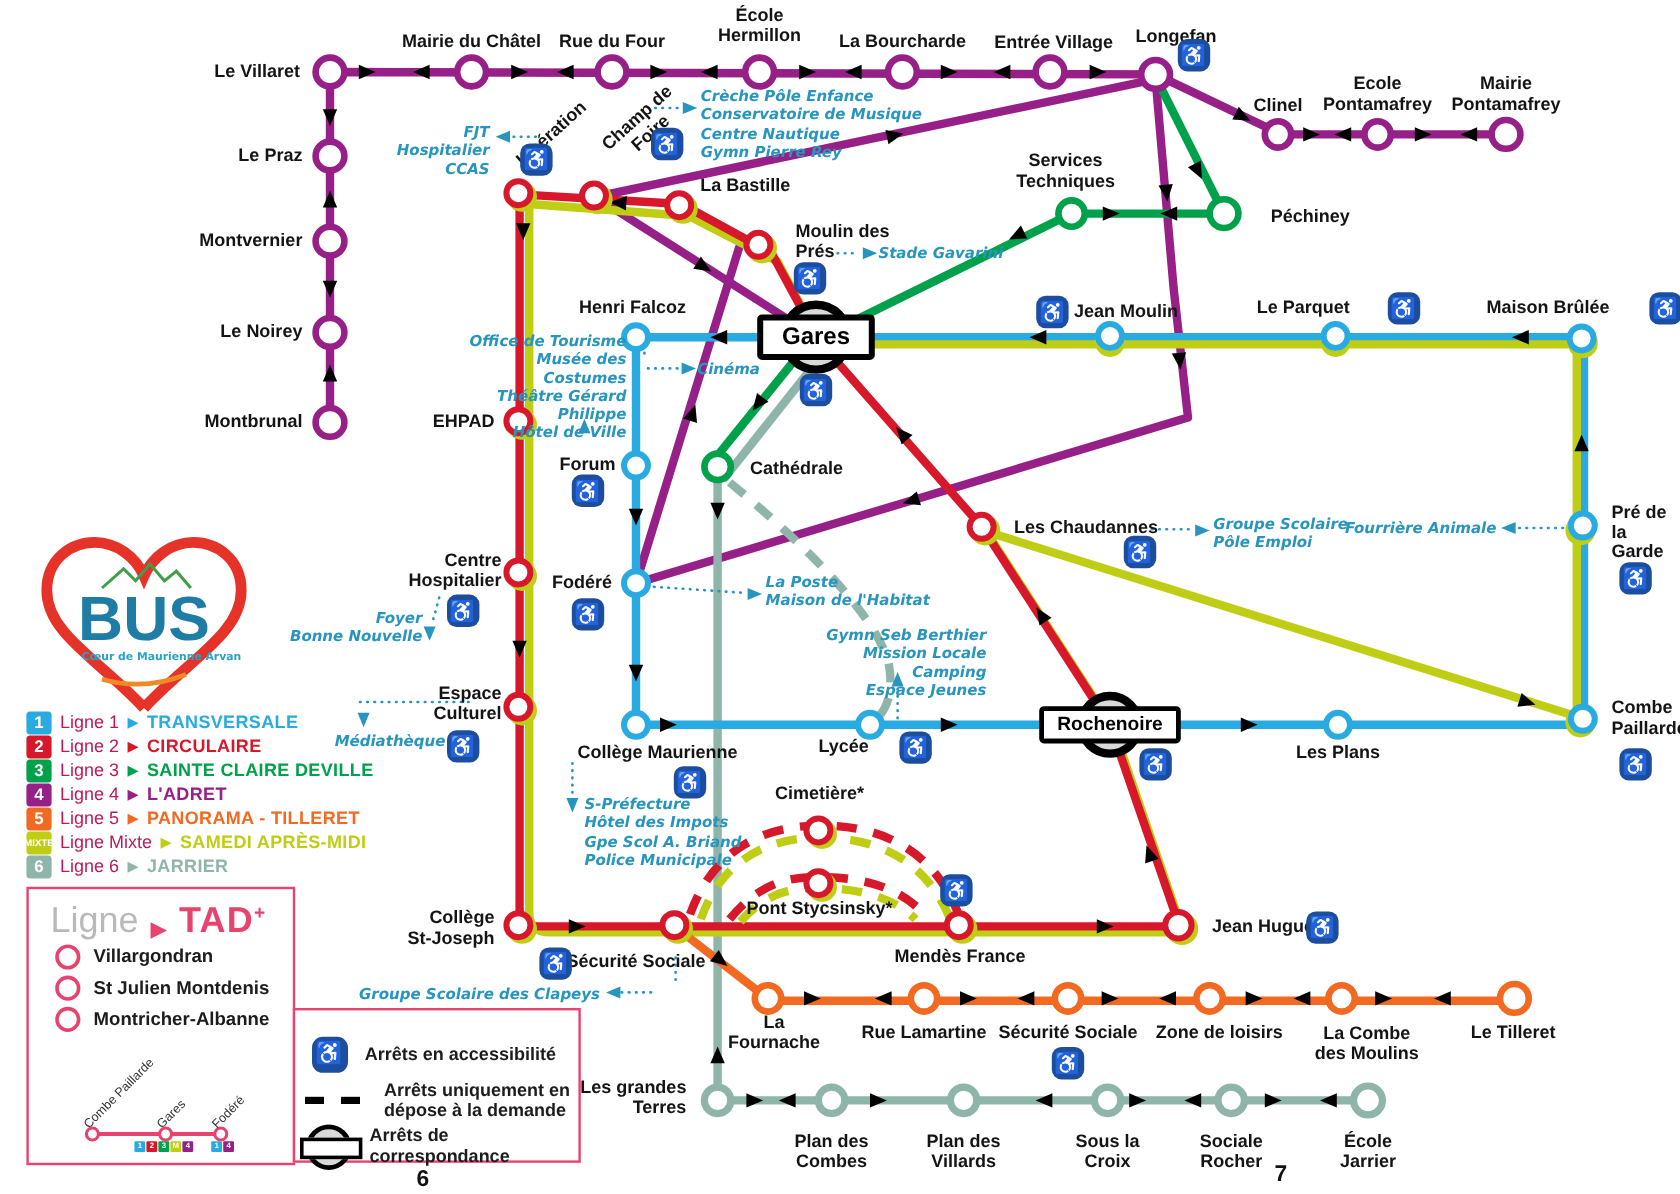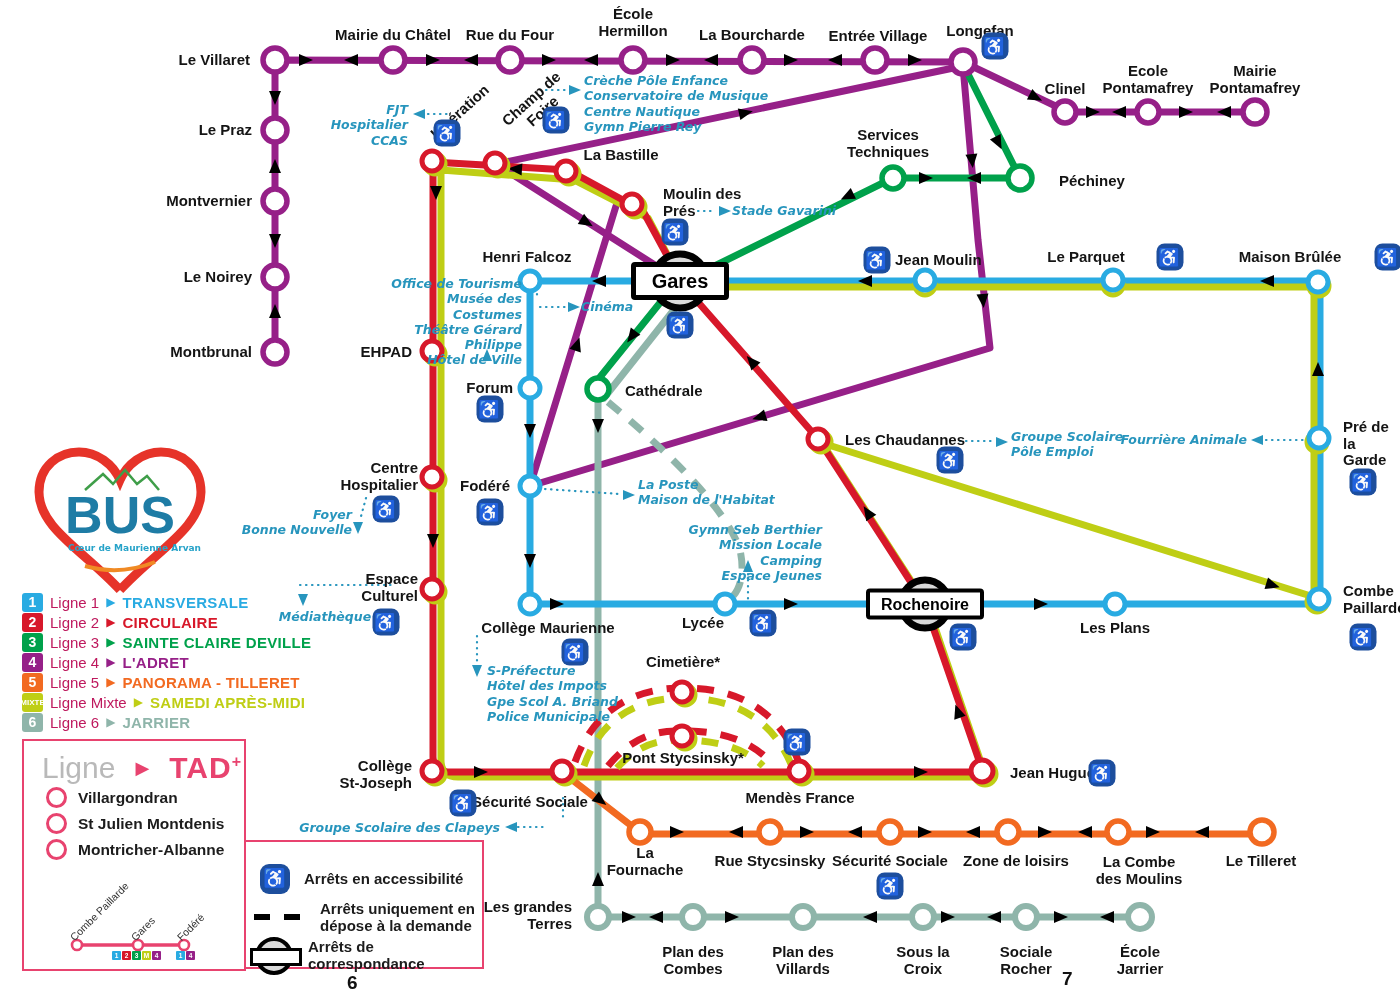--- a/index.html
+++ b/index.html
@@ -28,21 +28,21 @@
   .badge.sm{font-size:8px}
   .b1{background:var(--l1)}.b2{background:var(--l2)}.b3{background:var(--l3)}.b4{background:var(--l4)}
   .b5{background:var(--l5)}.bM{background:var(--mixte)}.b6{background:var(--l6)}
   .leg-line{font:15px "Liberation Sans",sans-serif;color:#be185d}
   .leg-arrow{font-size:12px}
   .leg-name{font:bold 15px "Liberation Sans",sans-serif;letter-spacing:.3px}
   .t1{color:var(--l1)}.t2{color:var(--l2)}.t3{color:var(--l3)}.t4{color:var(--l4)}
   .t5{color:var(--l5)}.tM{color:var(--mixte)}.t6{color:var(--l6)}
   
   .pinkbox{position:absolute;border:2px solid var(--tad);background:#fff;z-index:5}
-  .tad-title{position:absolute;left:18px;top:10px;font:300 30px "Liberation Sans",sans-serif;color:#b9b9b9;display:flex;align-items:center;gap:20px}
+  .tad-title{position:absolute;left:18px;top:10px;font:300 30px "Liberation Sans",sans-serif;color:#b9b9b9;display:flex;align-items:flex-end;gap:10px}
   .tad-title .arr{color:var(--tad);font-size:18px}
   .tad-title .tadname{color:var(--tad);font-weight:bold;letter-spacing:1px}
   .tad-title sup{color:var(--tad);font-size:16px;font-weight:bold}
   .tad-item{position:absolute;display:flex;align-items:center;gap:11px;font:bold 15.5px "Liberation Sans",sans-serif;color:#1c1c1c}
   .tad-ring{width:15px;height:15px;border:3px solid var(--tad);border-radius:50%;background:#fff;flex:0 0 auto}
   .tad-dir{position:absolute;display:flex;align-items:center;gap:10px;font:bold 15.5px "Liberation Sans",sans-serif;color:var(--tad)}
   .tad-dir .tri{width:0;height:0;border-left:16px solid var(--tad);border-top:9px solid transparent;border-bottom:9px solid transparent}
   .mini-lbl{position:absolute;font:10.5px "Liberation Sans",sans-serif;color:#333;transform:rotate(-45deg);transform-origin:left bottom;white-space:nowrap;z-index:6}
   .mini-badges{position:absolute;display:flex;gap:1px;z-index:6}
   .mini-badges span{width:9px;height:9px;border-radius:1px;color:#fff;font:bold 6.5px/9px "Liberation Sans",sans-serif;text-align:center}
@@ -379,21 +379,21 @@
 Paillarde</div>
 <div class="lbl c" style="left:683px;top:662px">Cimetière*</div>
 <div class="lbl c" style="left:683px;top:758px">Pont Stycsinsky*</div>
 <div class="lbl r" style="left:412px;top:774px">Collège
 St-Joseph</div>
 <div class="lbl c" style="left:530px;top:802px">Sécurité Sociale</div>
 <div class="lbl c" style="left:800px;top:798px">Mendès France</div>
 <div class="lbl l" style="left:1010px;top:773px">Jean Huguet</div>
 <div class="lbl c" style="left:645px;top:861px">La
 Fournache</div>
-<div class="lbl c" style="left:770px;top:861px">Rue Stycsinsky</div>
+<div class="lbl c" style="left:770px;top:861px">Rue Lamartine</div>
 <div class="lbl c" style="left:890px;top:861px">Sécurité Sociale</div>
 <div class="lbl c" style="left:1016px;top:861px">Zone de loisirs</div>
 <div class="lbl c" style="left:1139px;top:870px">La Combe
 des Moulins</div>
 <div class="lbl c" style="left:1261px;top:861px">Le Tilleret</div>
 <div class="lbl r" style="left:572px;top:915px">Les grandes
 Terres</div>
 <div class="lbl c" style="left:693px;top:960px">Plan des
 Combes</div>
 <div class="lbl c" style="left:803px;top:960px">Plan des

